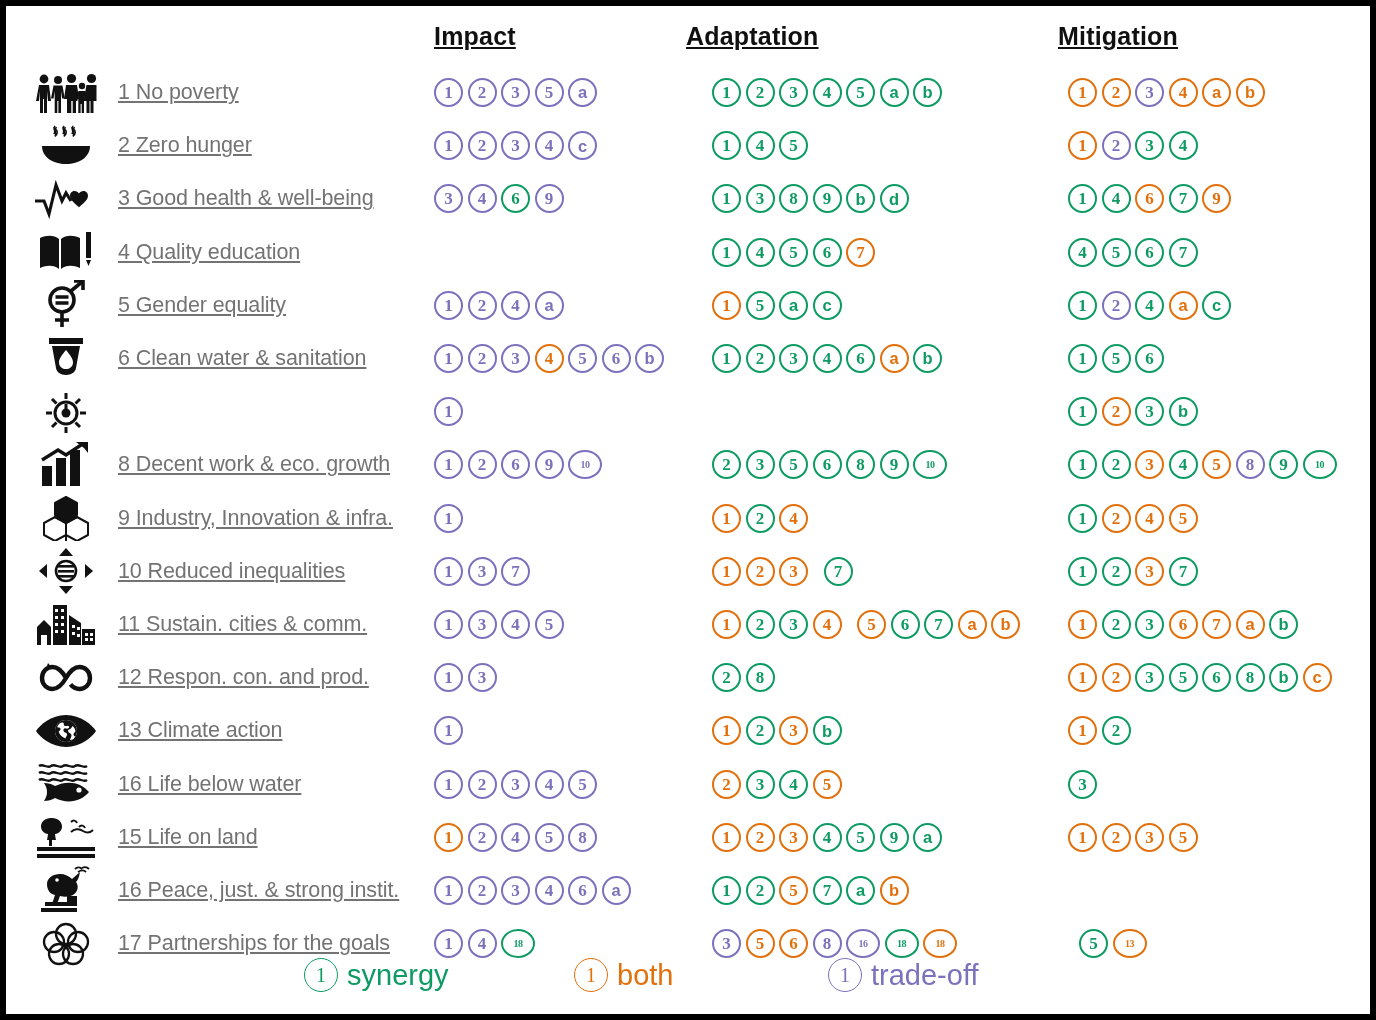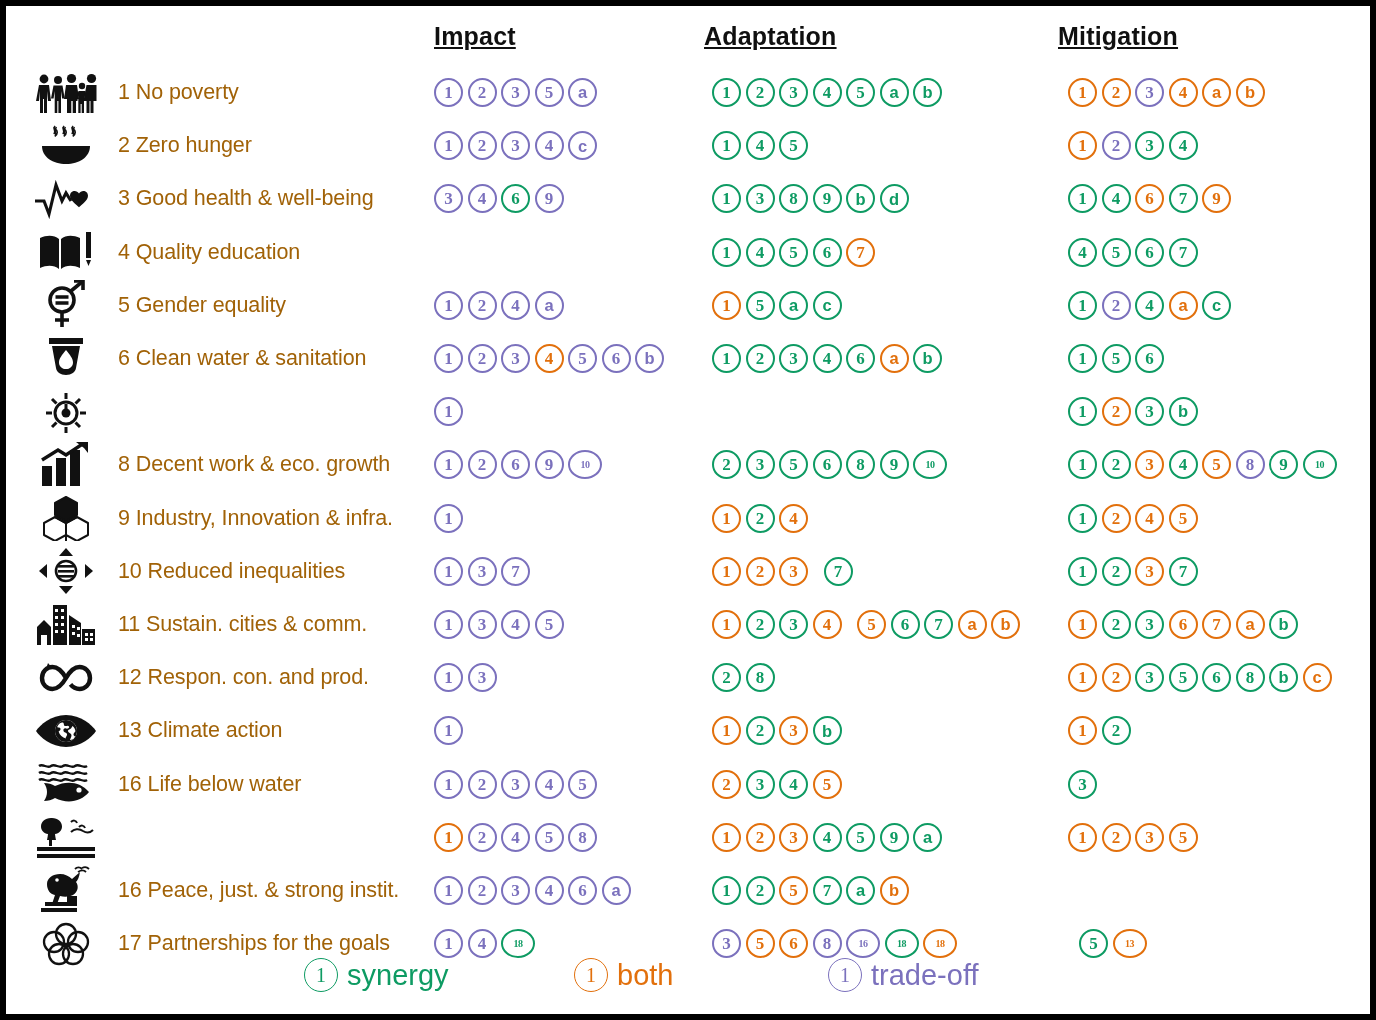--- a/index.html
+++ b/index.html
@@ -16,42 +16,43 @@
   }
 
   
   .header { position:absolute; top:16px; left:0; width:100%; height:40px; }
   .hdr-label {
     position:absolute; top:0;
     font-size:25px; font-weight:bold; color:#101010;
     letter-spacing:0.2px; white-space:nowrap;text-decoration:underline;
   }
   .hdr-impact     { left:428px; }
-  .hdr-adaptation { left:698px;text-align:right; }
+  .hdr-adaptation { left:680px;text-align:right; }
   .hdr-mitigation { left:1052px; }
 
   
   .rows { position:absolute; top:60px; left:0; width:100%; }
   .row {
     position:relative;
     height:53.2px;
     display:flex;
     align-items:center;
   }
   .icon-cell {
     width:112px; min-width:112px;
     display:flex; align-items:center; justify-content:center;
     padding-left:8px;
   }
   .icon-cell svg { display:block; }
   .label-cell {
     width:312px; min-width:312px;
-    font-size:21.5px; color:#a16207;
+    font-size:21.5px; color:#737373;
     white-space:nowrap;
     letter-spacing:-0.1px;
+    text-decoration:underline;
   }
   .col {
     position:absolute; top:0; height:100%;
     display:flex; align-items:center;
   }
   .col-impact     { left:428px; width:272px; }
   .col-adaptation { left:706px; width:348px; }
   .col-mitigation { left:1062px; width:300px; }
 
   
@@ -585,20 +586,21 @@
     <path d="M16 4c-6 0-10 4-10 8.5 0 4 3 7 7 7.5-.4 3.5-1 6-1 6h9s-.6-2.5-1-6c4-.5 7-3.5 7-7.5C27 8 23 4 17 4z"></path>
     <rect x="14" y="20" width="3" height="12"></rect>
     <rect x="2" y="33" width="58" height="4"></rect>
               <rect x="2" y="40" width="58" height="4"></rect>
     <g fill="none" stroke="#111" stroke-width="2">
                 <path d="M36 8c2-2 5-2 6 1M44 13c2-2 5-2 6 1M36 18c3-3 8-4 12-1 3 2 7 2 10-1"></path>
               </g>
   </g>
           </svg>
         </div>
+        <div class="label-cell">15 Life on land</div>
         <div class="col col-impact">
           <span class="tok c-both">1</span>
           <span class="tok c-tradeoff">2</span>
           <span class="tok c-tradeoff">4</span>
           <span class="tok c-tradeoff">5</span>
           <span class="tok c-tradeoff">8</span>
         </div>
         <div class="col col-adaptation">
           <span class="tok c-both">1</span>
           <span class="tok c-both">2</span>

